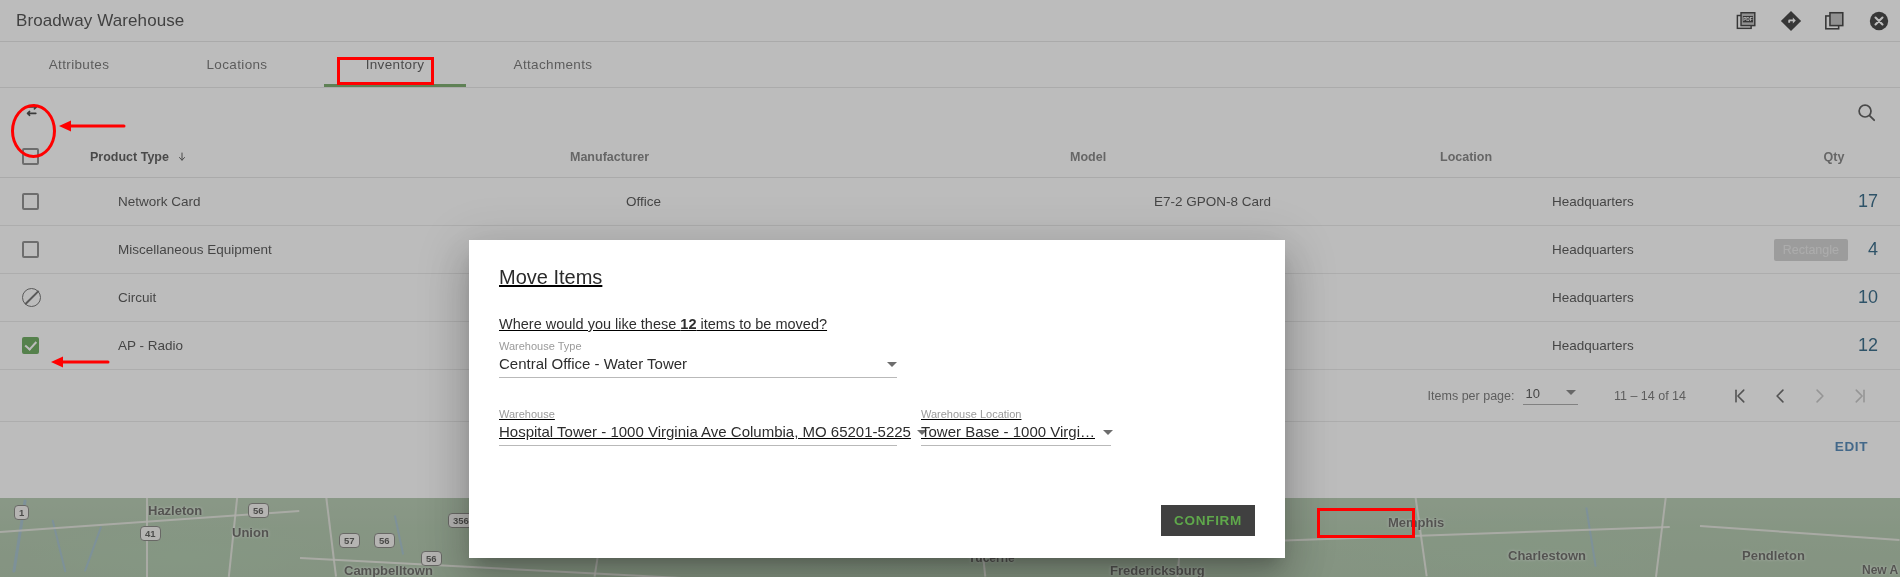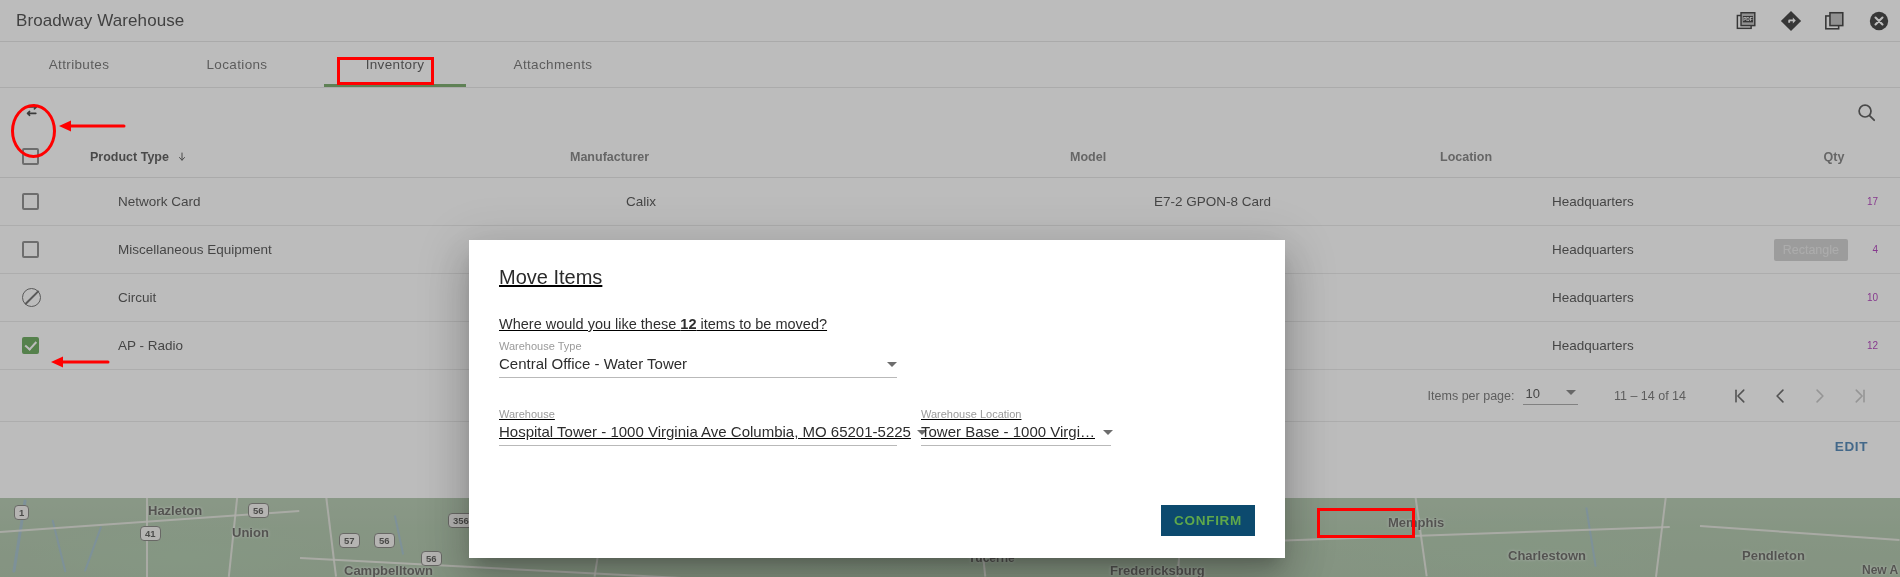--- a/index.html
+++ b/index.html
@@ -104,21 +104,21 @@
   .c-check { width: 68px; flex: 0 0 68px; display: flex; align-items: center; }
   .c-type  { width: 480px; flex: 0 0 480px; }
   .c-man   { width: 500px; flex: 0 0 500px; }
   .c-model { width: 370px; flex: 0 0 370px; }
   .c-loc   { flex: 1 1 auto; }
   .c-qty   { width: 110px; flex: 0 0 110px; text-align: right; padding-right: 22px; }
 
   .th { font-size: 12.5px; color: #6b6b6b; font-weight: 600; display: flex; align-items: center; gap: 7px; }
   .th.sorted { color: #3a3a3a; }
   .td { font-size: 13.5px; color: #333; margin-left: 28px; }
-  .td.qty { font-size: 10px; color: #a21caf; }
+  .td.qty { font-size: 18px; color: #0c4a6e; }
 
   .cbox {
     width: 17px; height: 17px; border: 2px solid #777; border-radius: 2px;
     background: #fff; cursor: pointer;
   }
   .cbox.checked {
     border-color: #4f9a3f; background: #4f9a3f;
     display: flex; align-items: center; justify-content: center;
   }
   .cbox.checked::after {
@@ -208,21 +208,21 @@
   .field-warehouse-type { width: 398px; }
   .field-warehouse { width: 398px; }
   .field-warehouse-location { width: 190px; }
 
   .modal-actions {
     position: absolute; right: 30px; bottom: 22px;
     display: flex; align-items: center;
   }
   .confirm-btn {
     font-size: 13.5px; font-weight: 700; color: #5fa84b; letter-spacing: .7px;
-    padding: 8px 13px; cursor: pointer; background: #0c4a6e;
+    padding: 8px 13px; cursor: pointer; background: #404040;
   }
 
   
   .anno { position: absolute; pointer-events: none; }
   .anno-box {
     border: 3px solid #ff0000; background: transparent;
   }
   .anno-ellipse {
     border: 3px solid #ff0000; border-radius: 50%; background: transparent;
   }
@@ -369,21 +369,21 @@
           <span>Qty</span>
         </div>
       </div>
 
       <div id="table-body">
           <div class="trow">
             <div class="c-check">
               <span class="cbox"></span>
             </div>
             <div class="c-type td">Network Card</div>
-            <div class="c-man td">Calix</div>
+            <div class="c-man td">Office</div>
             <div class="c-model td">E7-2 GPON-8 Card</div>
             <div class="c-loc td">Headquarters</div>
             <div class="c-qty td qty">17</div>
           </div>
           <div class="trow">
             <div class="c-check">
               <span class="cbox"></span>
             </div>
             <div class="c-type td">Miscellaneous Equipment</div>
             <div class="c-man td"></div>

